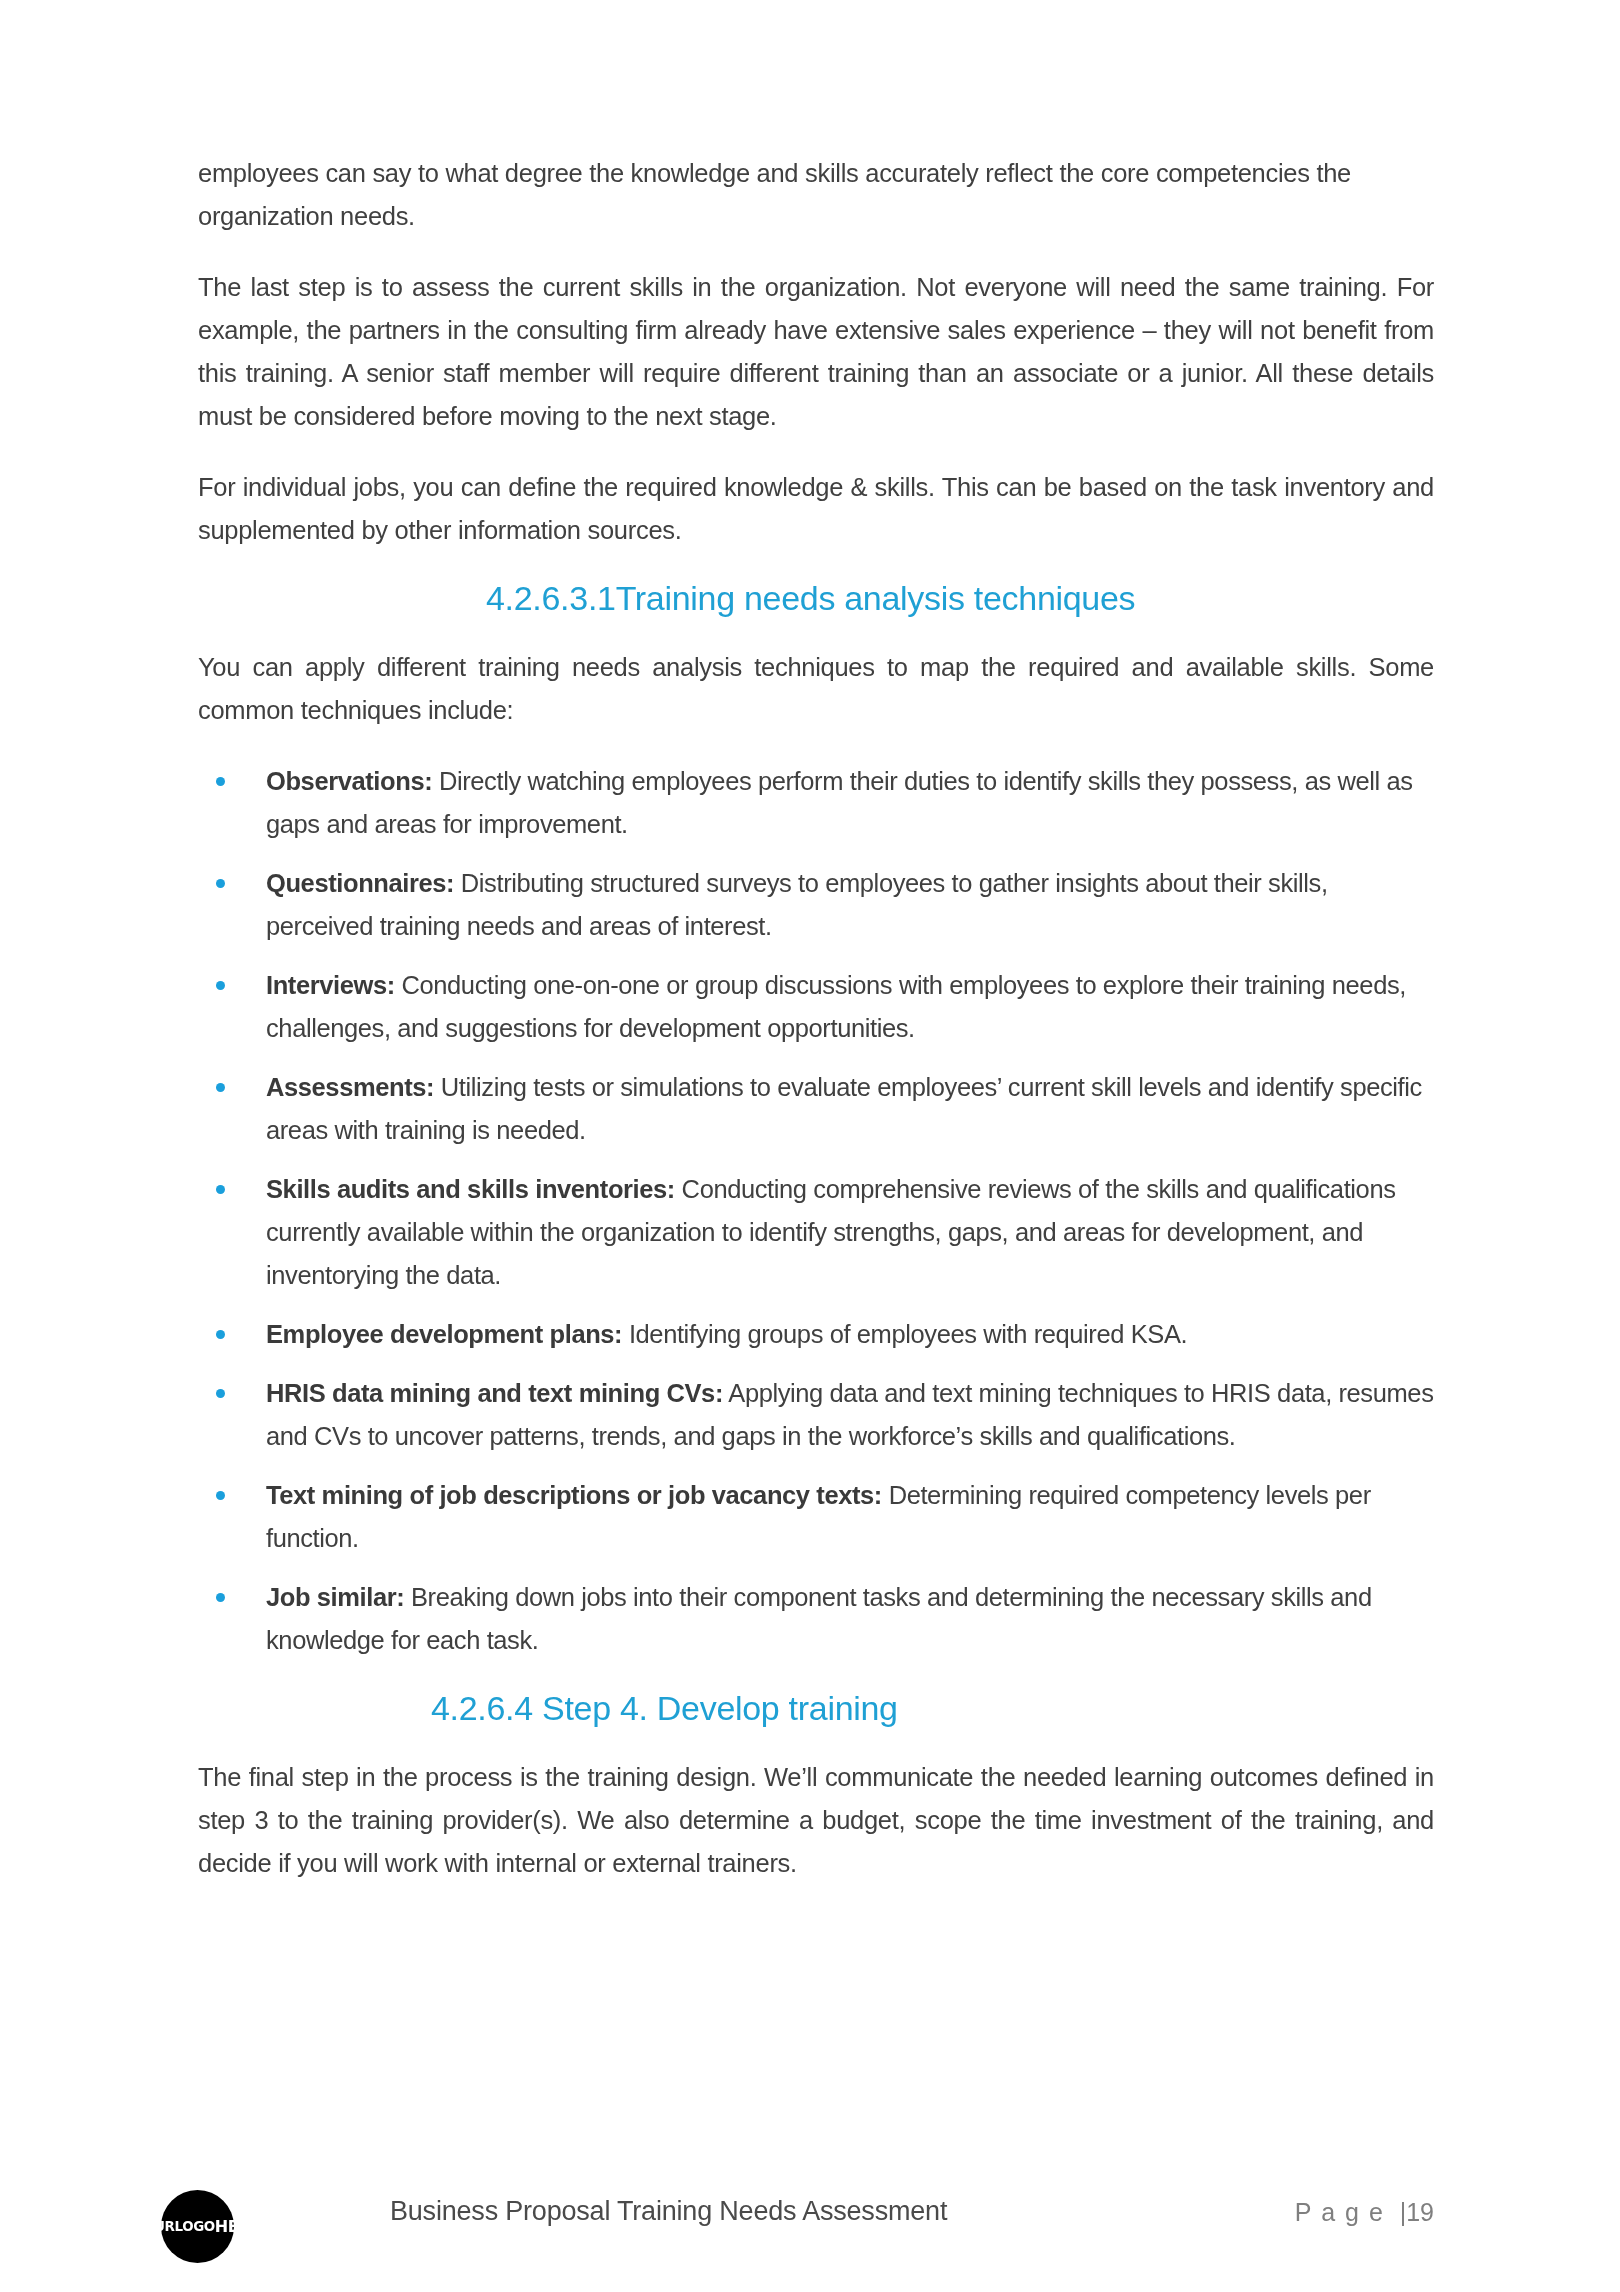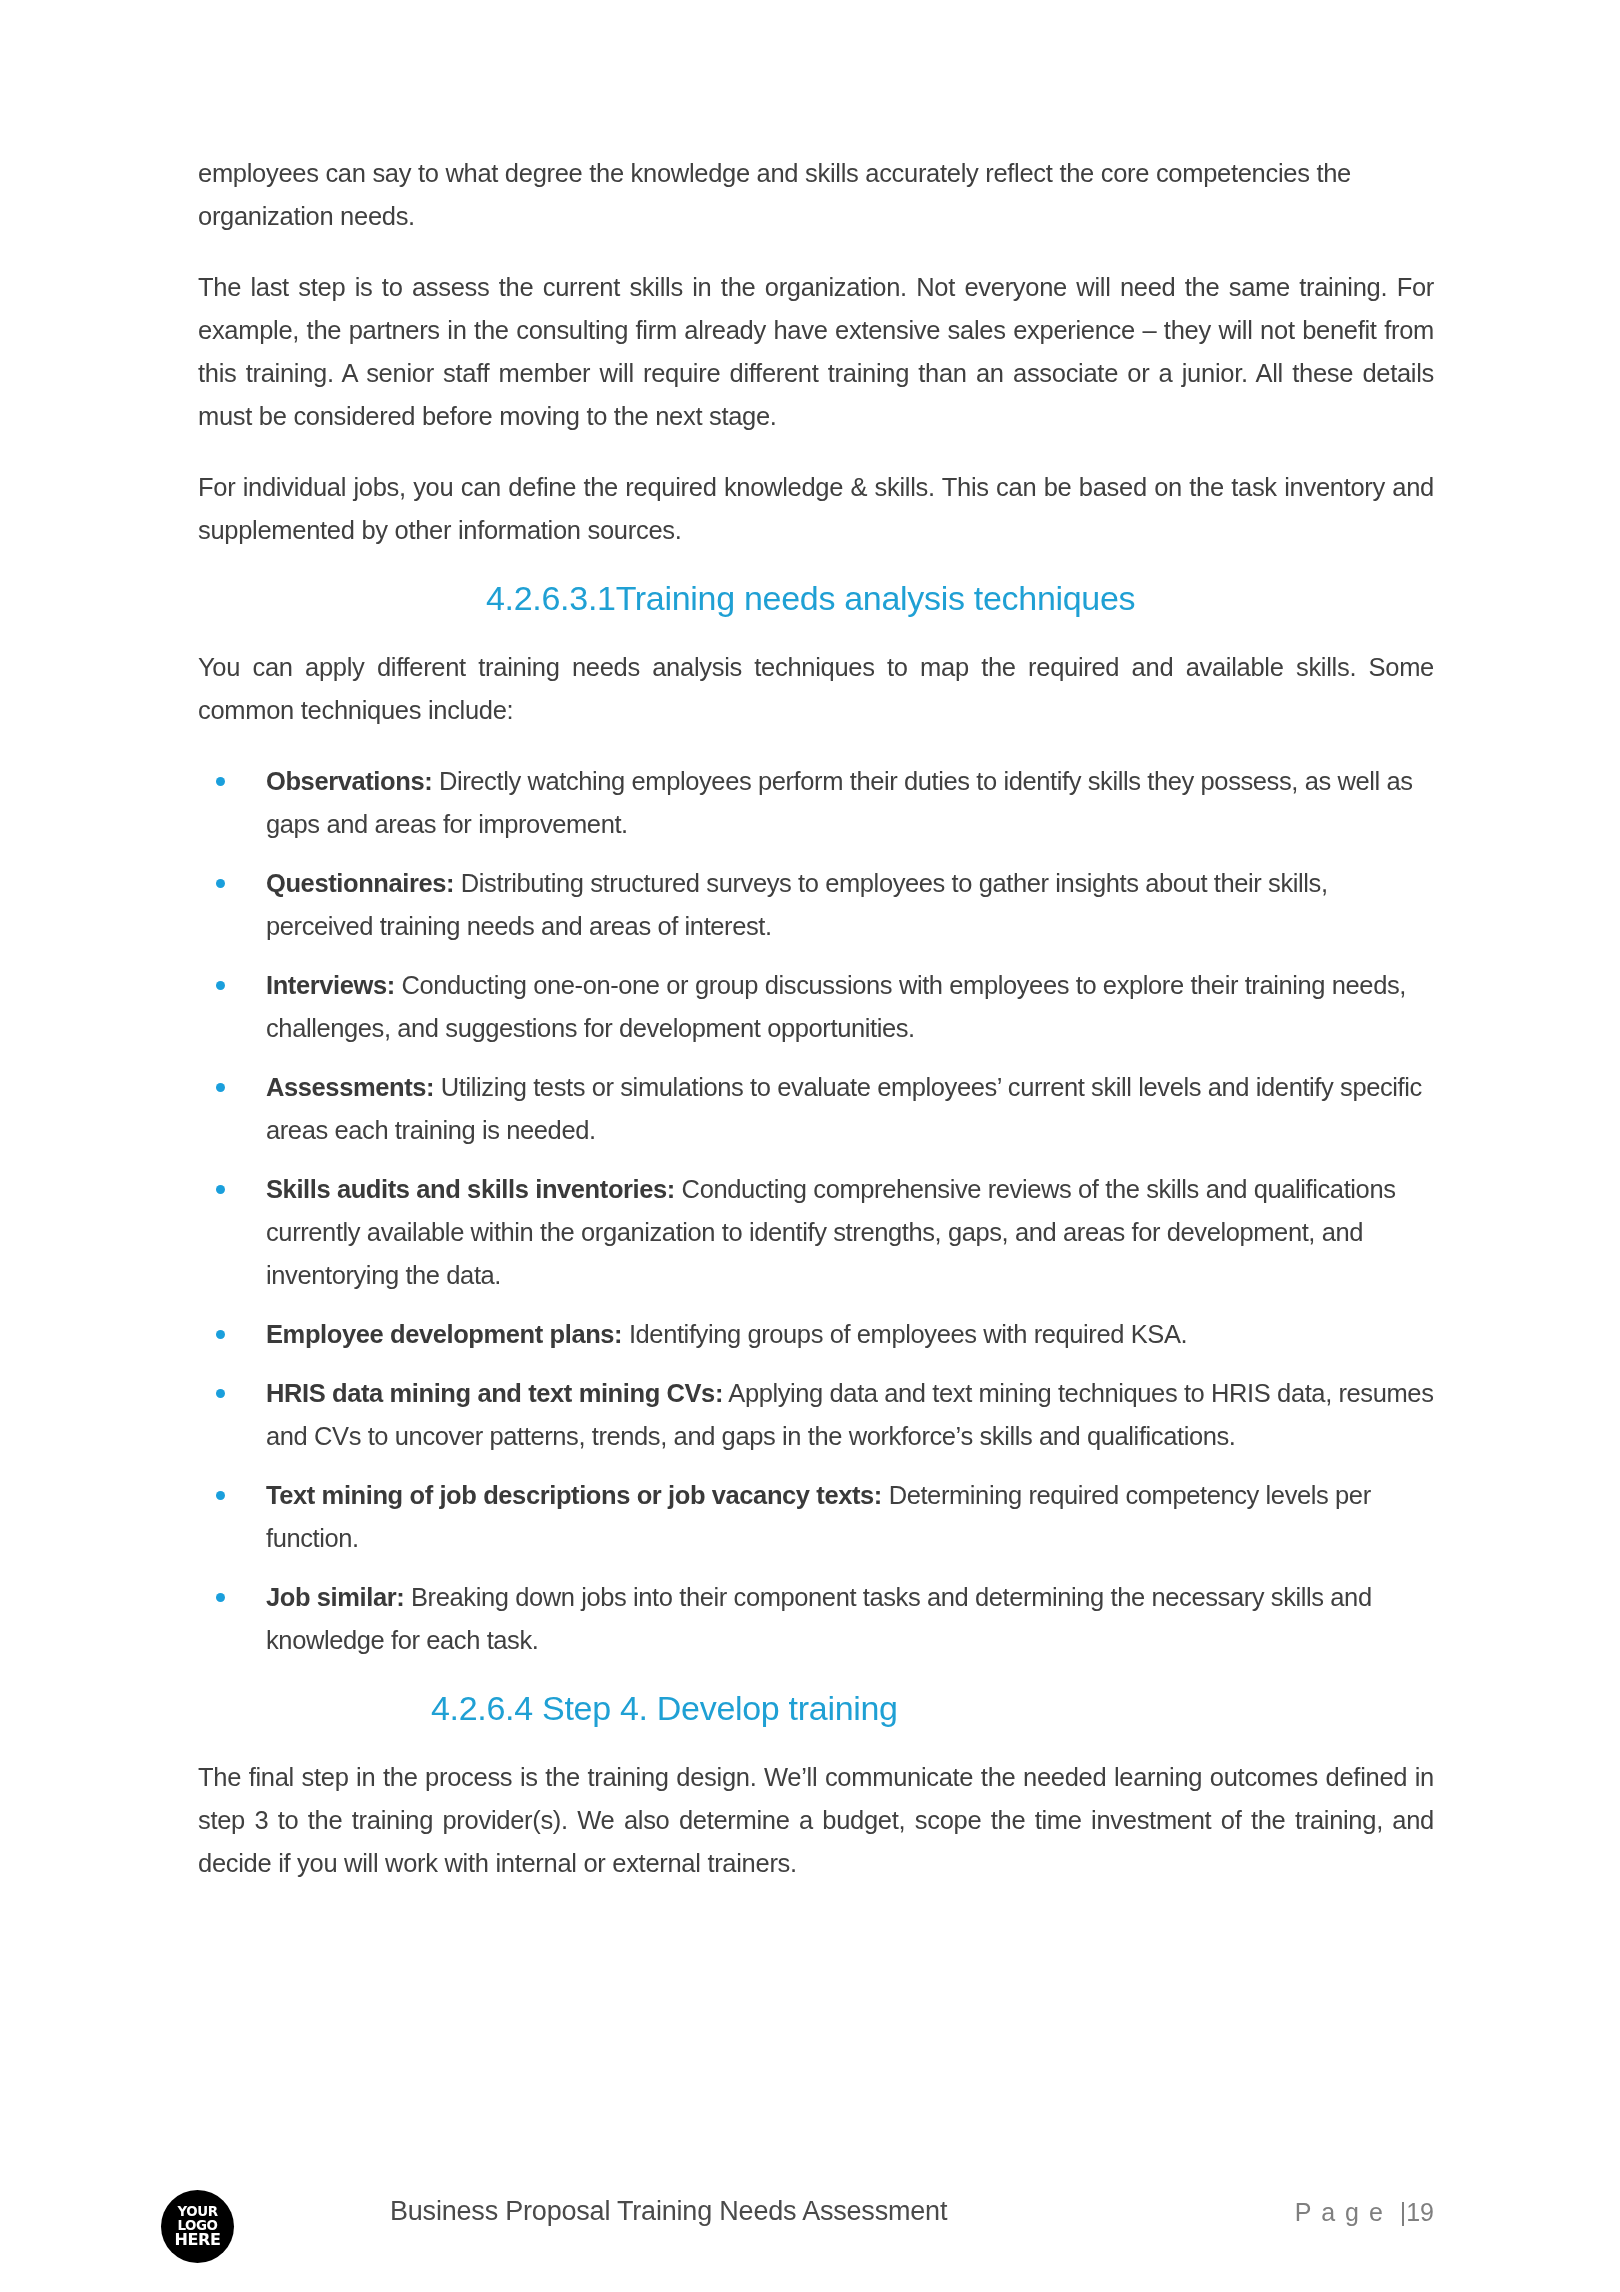--- a/index.html
+++ b/index.html
@@ -27,21 +27,21 @@
   }
   ul.bullets li .dot {
     position: absolute; left: 18px; top: 17px; width: 9px; height: 9px;
     border-radius: 50%; background: #1a9fdc;
   }
   ul.bullets li b { font-weight: bold; color: #3a3a3a; }
   .footer { position: absolute; left: 0; top: 2176px; width: 1620px; height: 90px; }
   .logo {
     position: absolute; left: 161px; top: 14.3px; width: 73px; height: 73px;
     border-radius: 50%; background: #000; color: #fff;
-    display: flex; flex-direction: column; align-items: center; justify-content: center;
+    display: flex; flex-direction: row; align-items: center; justify-content: center;
     font-family: "DejaVu Sans", sans-serif; font-weight: bold;
   }
   .logo span { font-size: 13.4px; line-height: 13.4px; letter-spacing: -0.4px; }
   .logo span.big { font-size: 16px; line-height: 16px; }
   .footer-title {
     position: absolute; left: 390px; top: 19.7px; font-size: 27px; color: #4a4a4a;
     letter-spacing: -0.2px;
   }
   .page-num {
     position: absolute; right: 186px; top: 21.5px; font-size: 25px; color: #7f7f7f;
@@ -68,21 +68,21 @@
       <li>
         <span class="dot"></span><b>Observations:</b><span> Directly watching employees perform their duties to identify skills they possess, as well as gaps and areas for improvement.</span>
       </li>
       <li style="margin-top:16px;">
         <span class="dot"></span><b>Questionnaires:</b><span> Distributing structured surveys to employees to gather insights about their skills, perceived training needs and areas of interest.</span>
       </li>
       <li style="margin-top:16px;">
         <span class="dot"></span><b>Interviews:</b><span> Conducting one-on-one or group discussions with employees to explore their training needs, challenges, and suggestions for development opportunities.</span>
       </li>
       <li style="margin-top:16px;">
-        <span class="dot"></span><b>Assessments:</b><span> Utilizing tests or simulations to evaluate employees’ current skill levels and identify specific areas each training is needed.</span>
+        <span class="dot"></span><b>Assessments:</b><span> Utilizing tests or simulations to evaluate employees’ current skill levels and identify specific areas with training is needed.</span>
       </li>
       <li style="margin-top:16px;">
         <span class="dot"></span><b>Skills audits and skills inventories:</b><span> Conducting comprehensive reviews of the skills and qualifications currently available within the organization to identify strengths, gaps, and areas for development, and inventorying the data.</span>
       </li>
       <li style="margin-top:16px;">
         <span class="dot"></span><b>Employee development plans:</b><span> Identifying groups of employees with required KSA.</span>
       </li>
       <li style="margin-top:16px;">
         <span class="dot"></span><b>HRIS data mining and text mining CVs:</b><span> Applying data and text mining techniques to HRIS data, resumes and CVs to uncover patterns, trends, and gaps in the workforce’s skills and qualifications.</span>
       </li>

